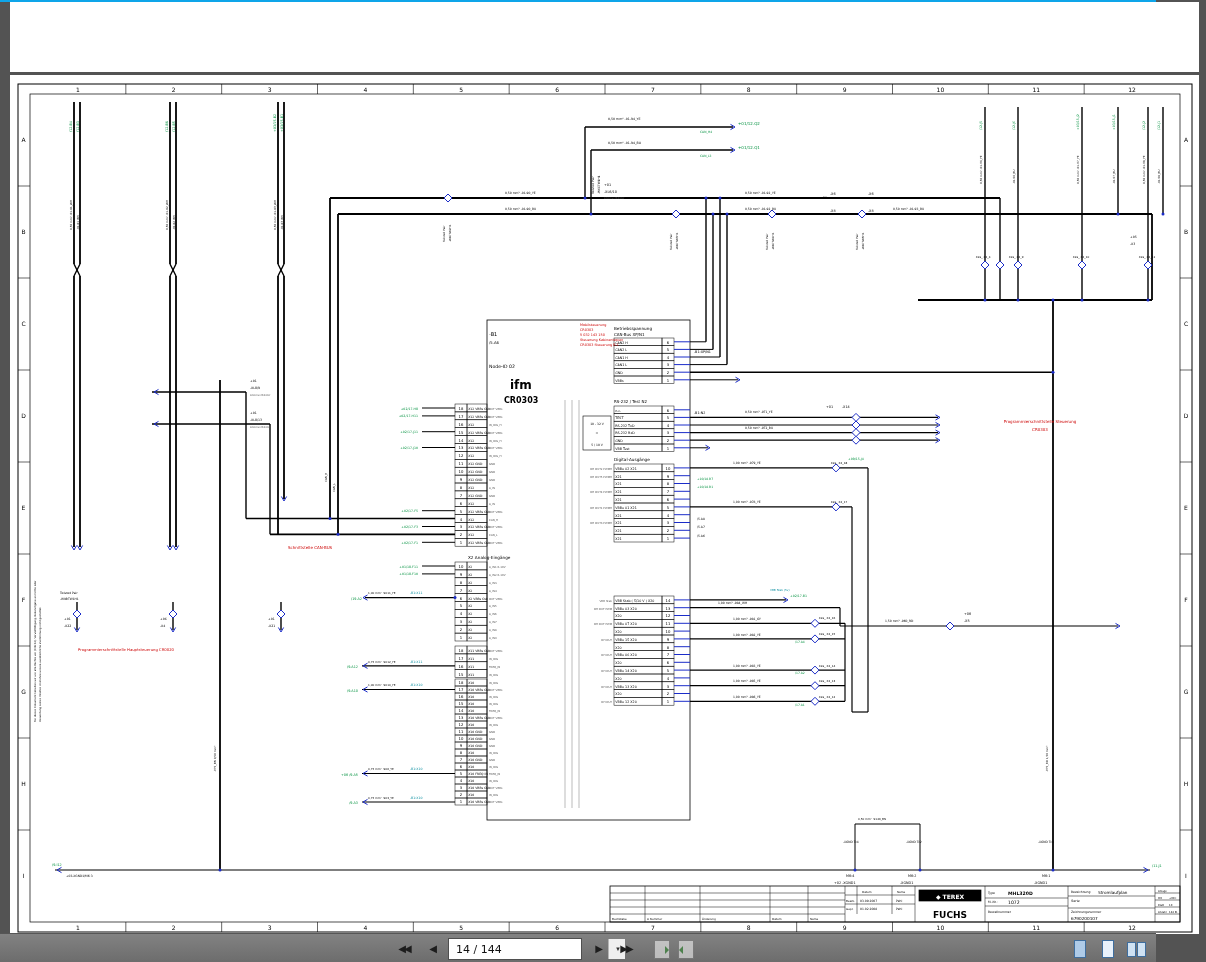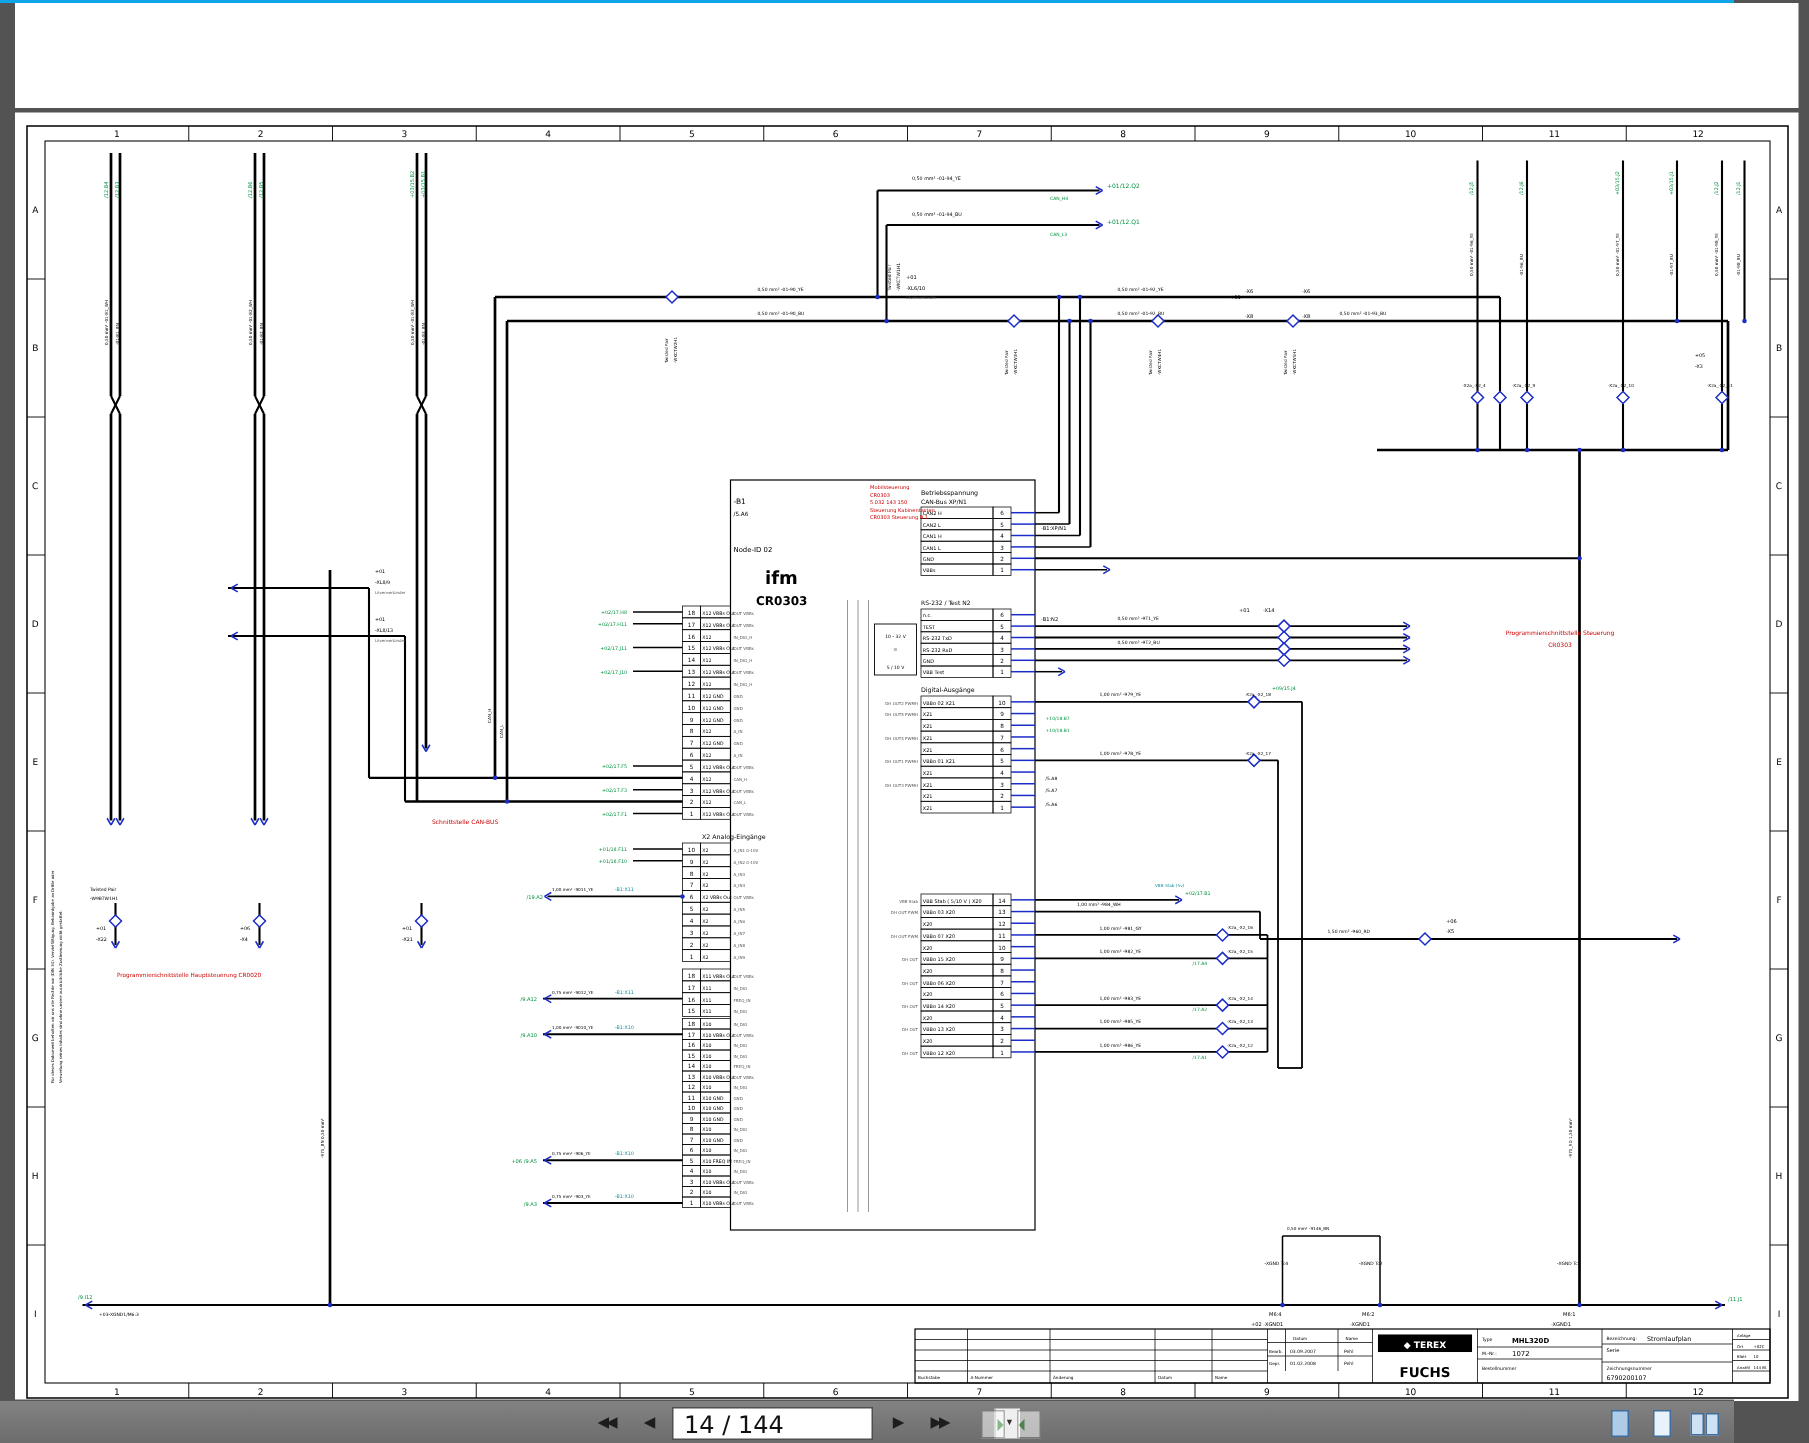--- a/index.html
+++ b/index.html
@@ -8,21 +8,21 @@
   #schematic{position:absolute;left:0;top:0;display:block;}
   #schematic text{font-family:"DejaVu Sans",sans-serif;}
   .toolbar{position:absolute;left:0;right:0;bottom:0;height:30px;
     background:linear-gradient(#828282,#6b6b6b);border-top:1px solid #565656;
     display:flex;align-items:center;}
   .navgroup{display:flex;align-items:center;gap:4px;margin-left:392px;}
   .tbtn{min-width:24px;height:22px;background:transparent;border:none;color:#1d1d1d;
     font-size:10px;line-height:22px;text-align:center;cursor:pointer;letter-spacing:-2px;
     font-family:"DejaVu Sans",sans-serif;padding:0 3px;}
   .page-field{display:flex;height:20px;background:#fff;border:1px solid #4f4f4f;width:132px;}
-  .page-field input{flex:1;border:none;outline:none;font-size:16px;padding:0 7px;color:#111;
+  .page-field input{flex:1;border:none;outline:none;font-size:11px;padding:0 7px;color:#111;
     font-family:"DejaVu Sans",sans-serif;background:transparent;}
   .caret-btn{width:17px;border:none;border-left:1px solid #b5b5b5;background:#efefef;
     font-size:6px;color:#333;cursor:pointer;}
   .pgicons{display:flex;gap:8px;margin-left:16px;opacity:.55;}
   .pgicon{width:14px;height:17px;background:#fcfcfc;border:1px solid #7e7e7e;position:relative;}
   .pgicon .ga{position:absolute;width:0;height:0;border:4px solid transparent;}
   .pgicon.exp .ga{border-left-color:#2e8b2e;right:-4px;top:5px;}
   .pgicon.imp .ga{border-right-color:#2e8b2e;left:-4px;top:5px;}
   .viewicons{margin-left:auto;margin-right:8px;display:flex;gap:4px;}
   .vbtn{width:24px;height:24px;display:flex;align-items:center;justify-content:center;

